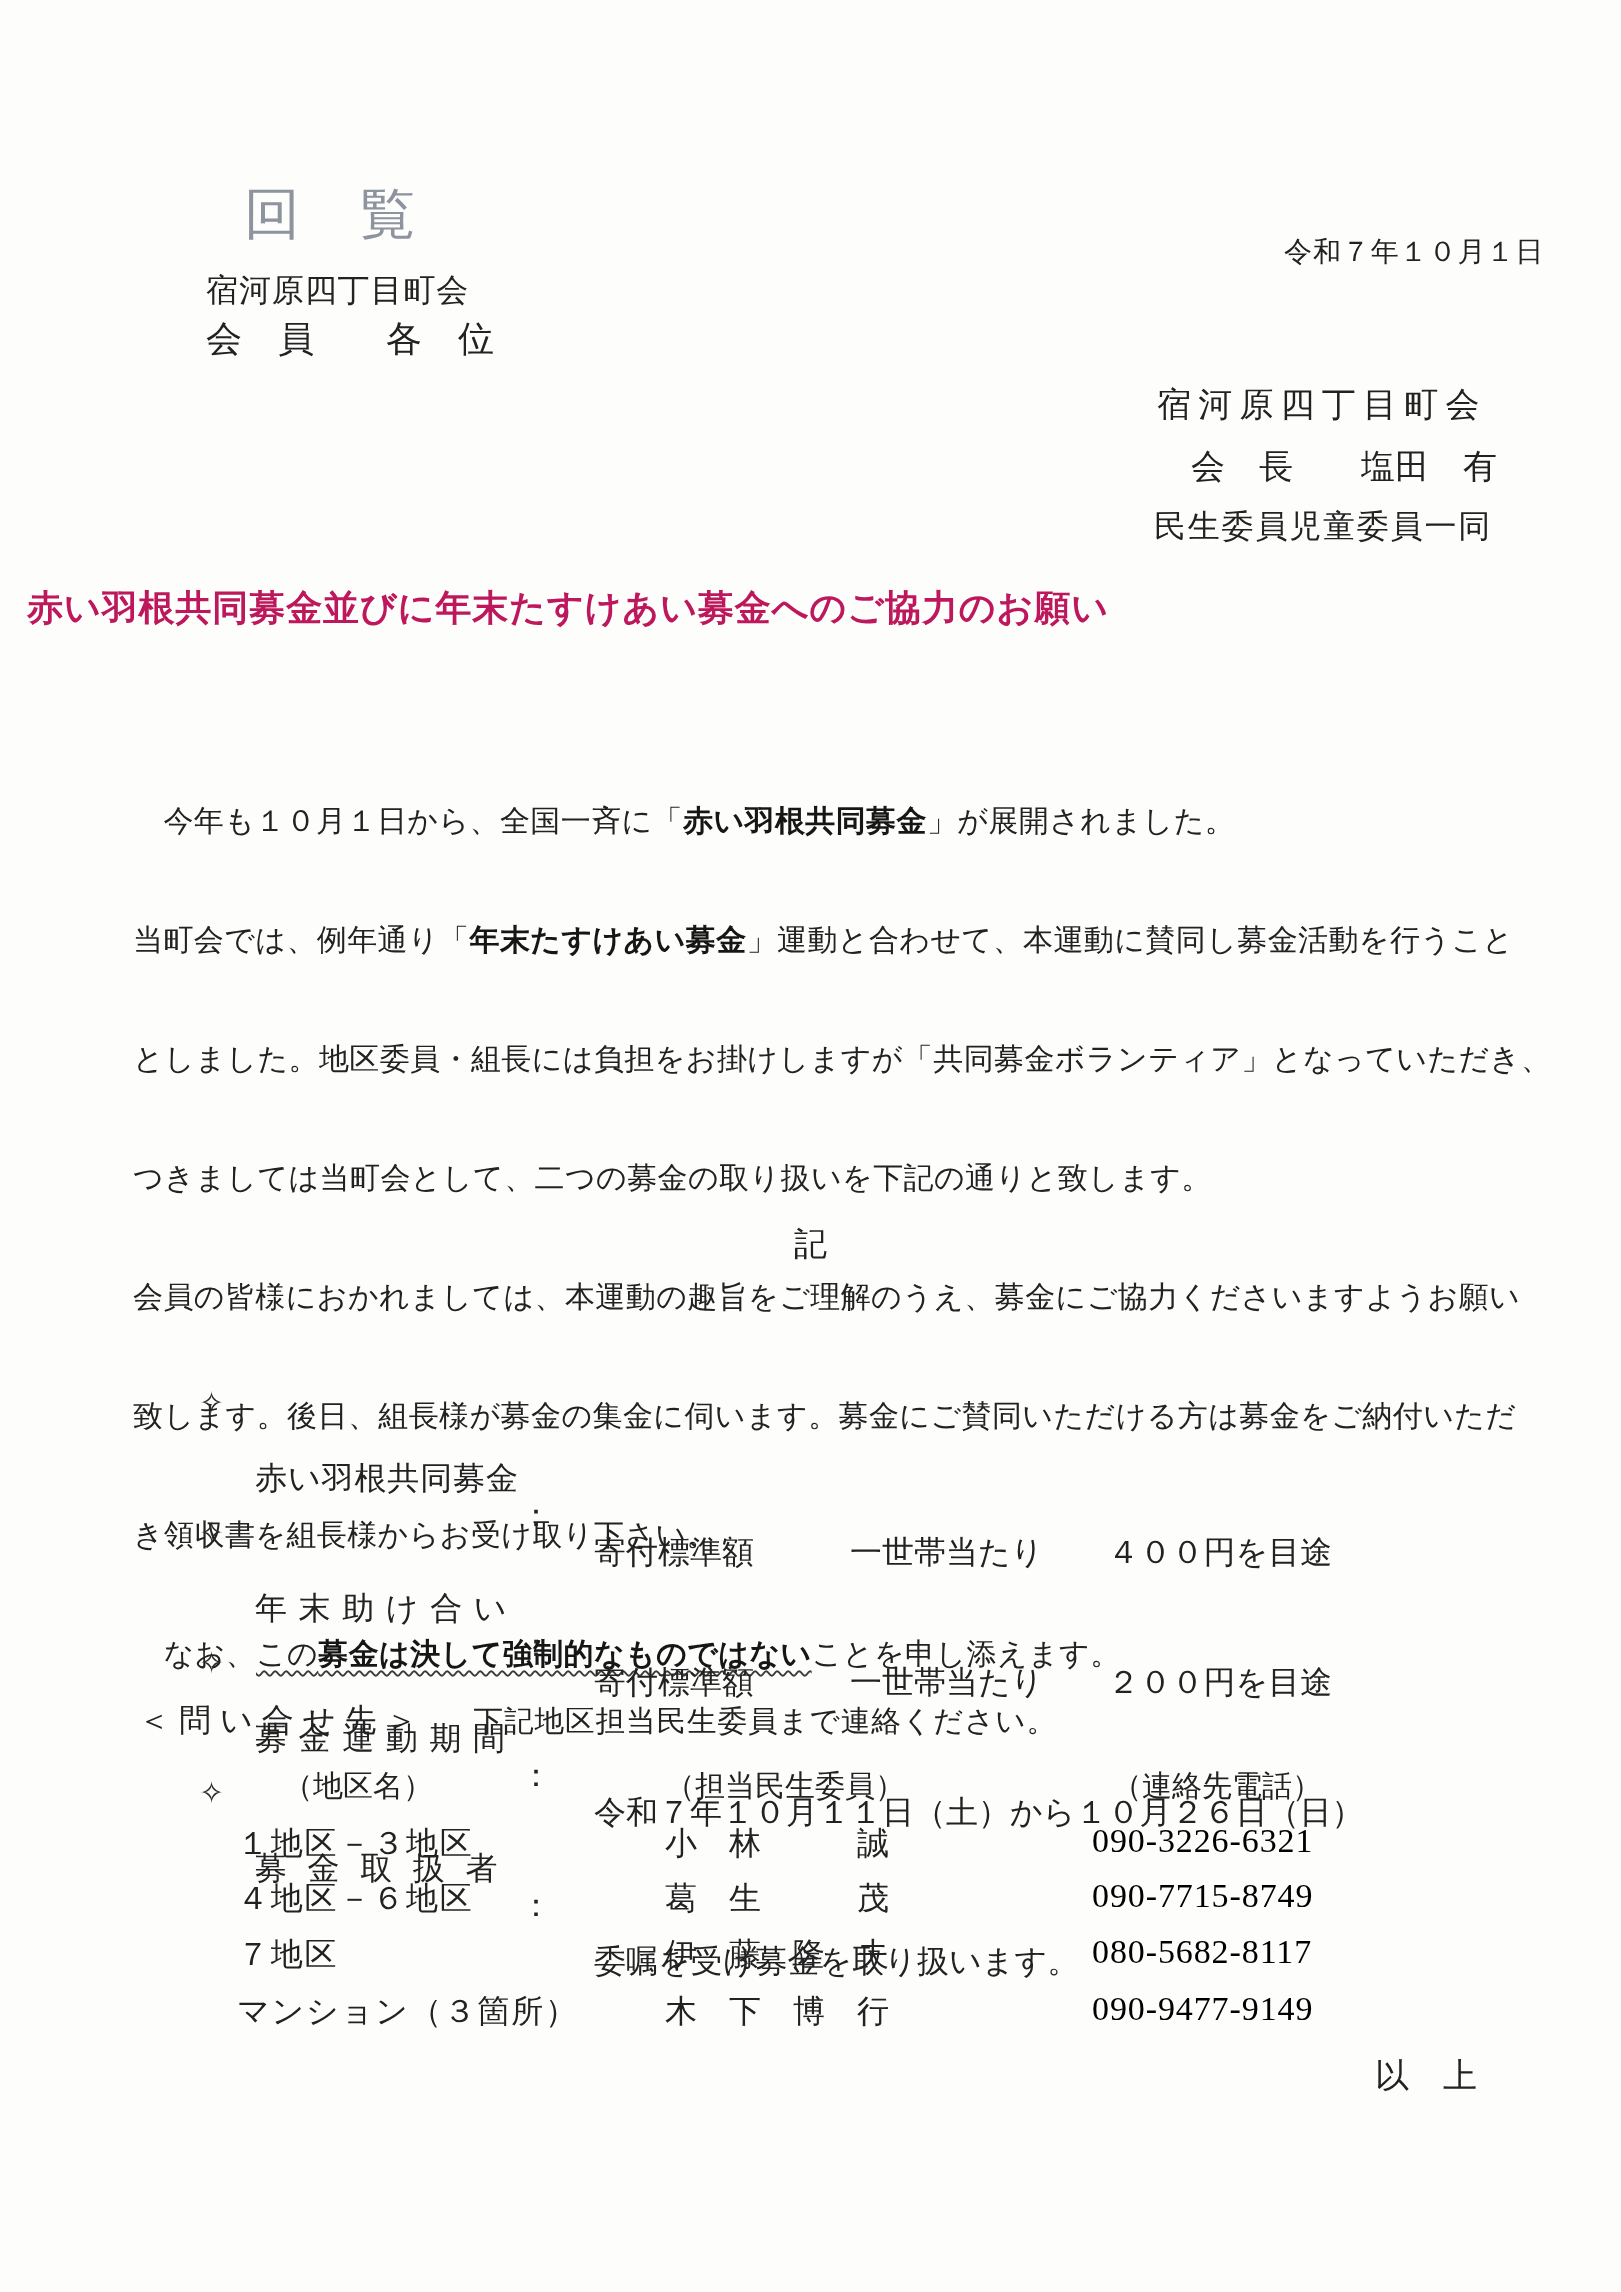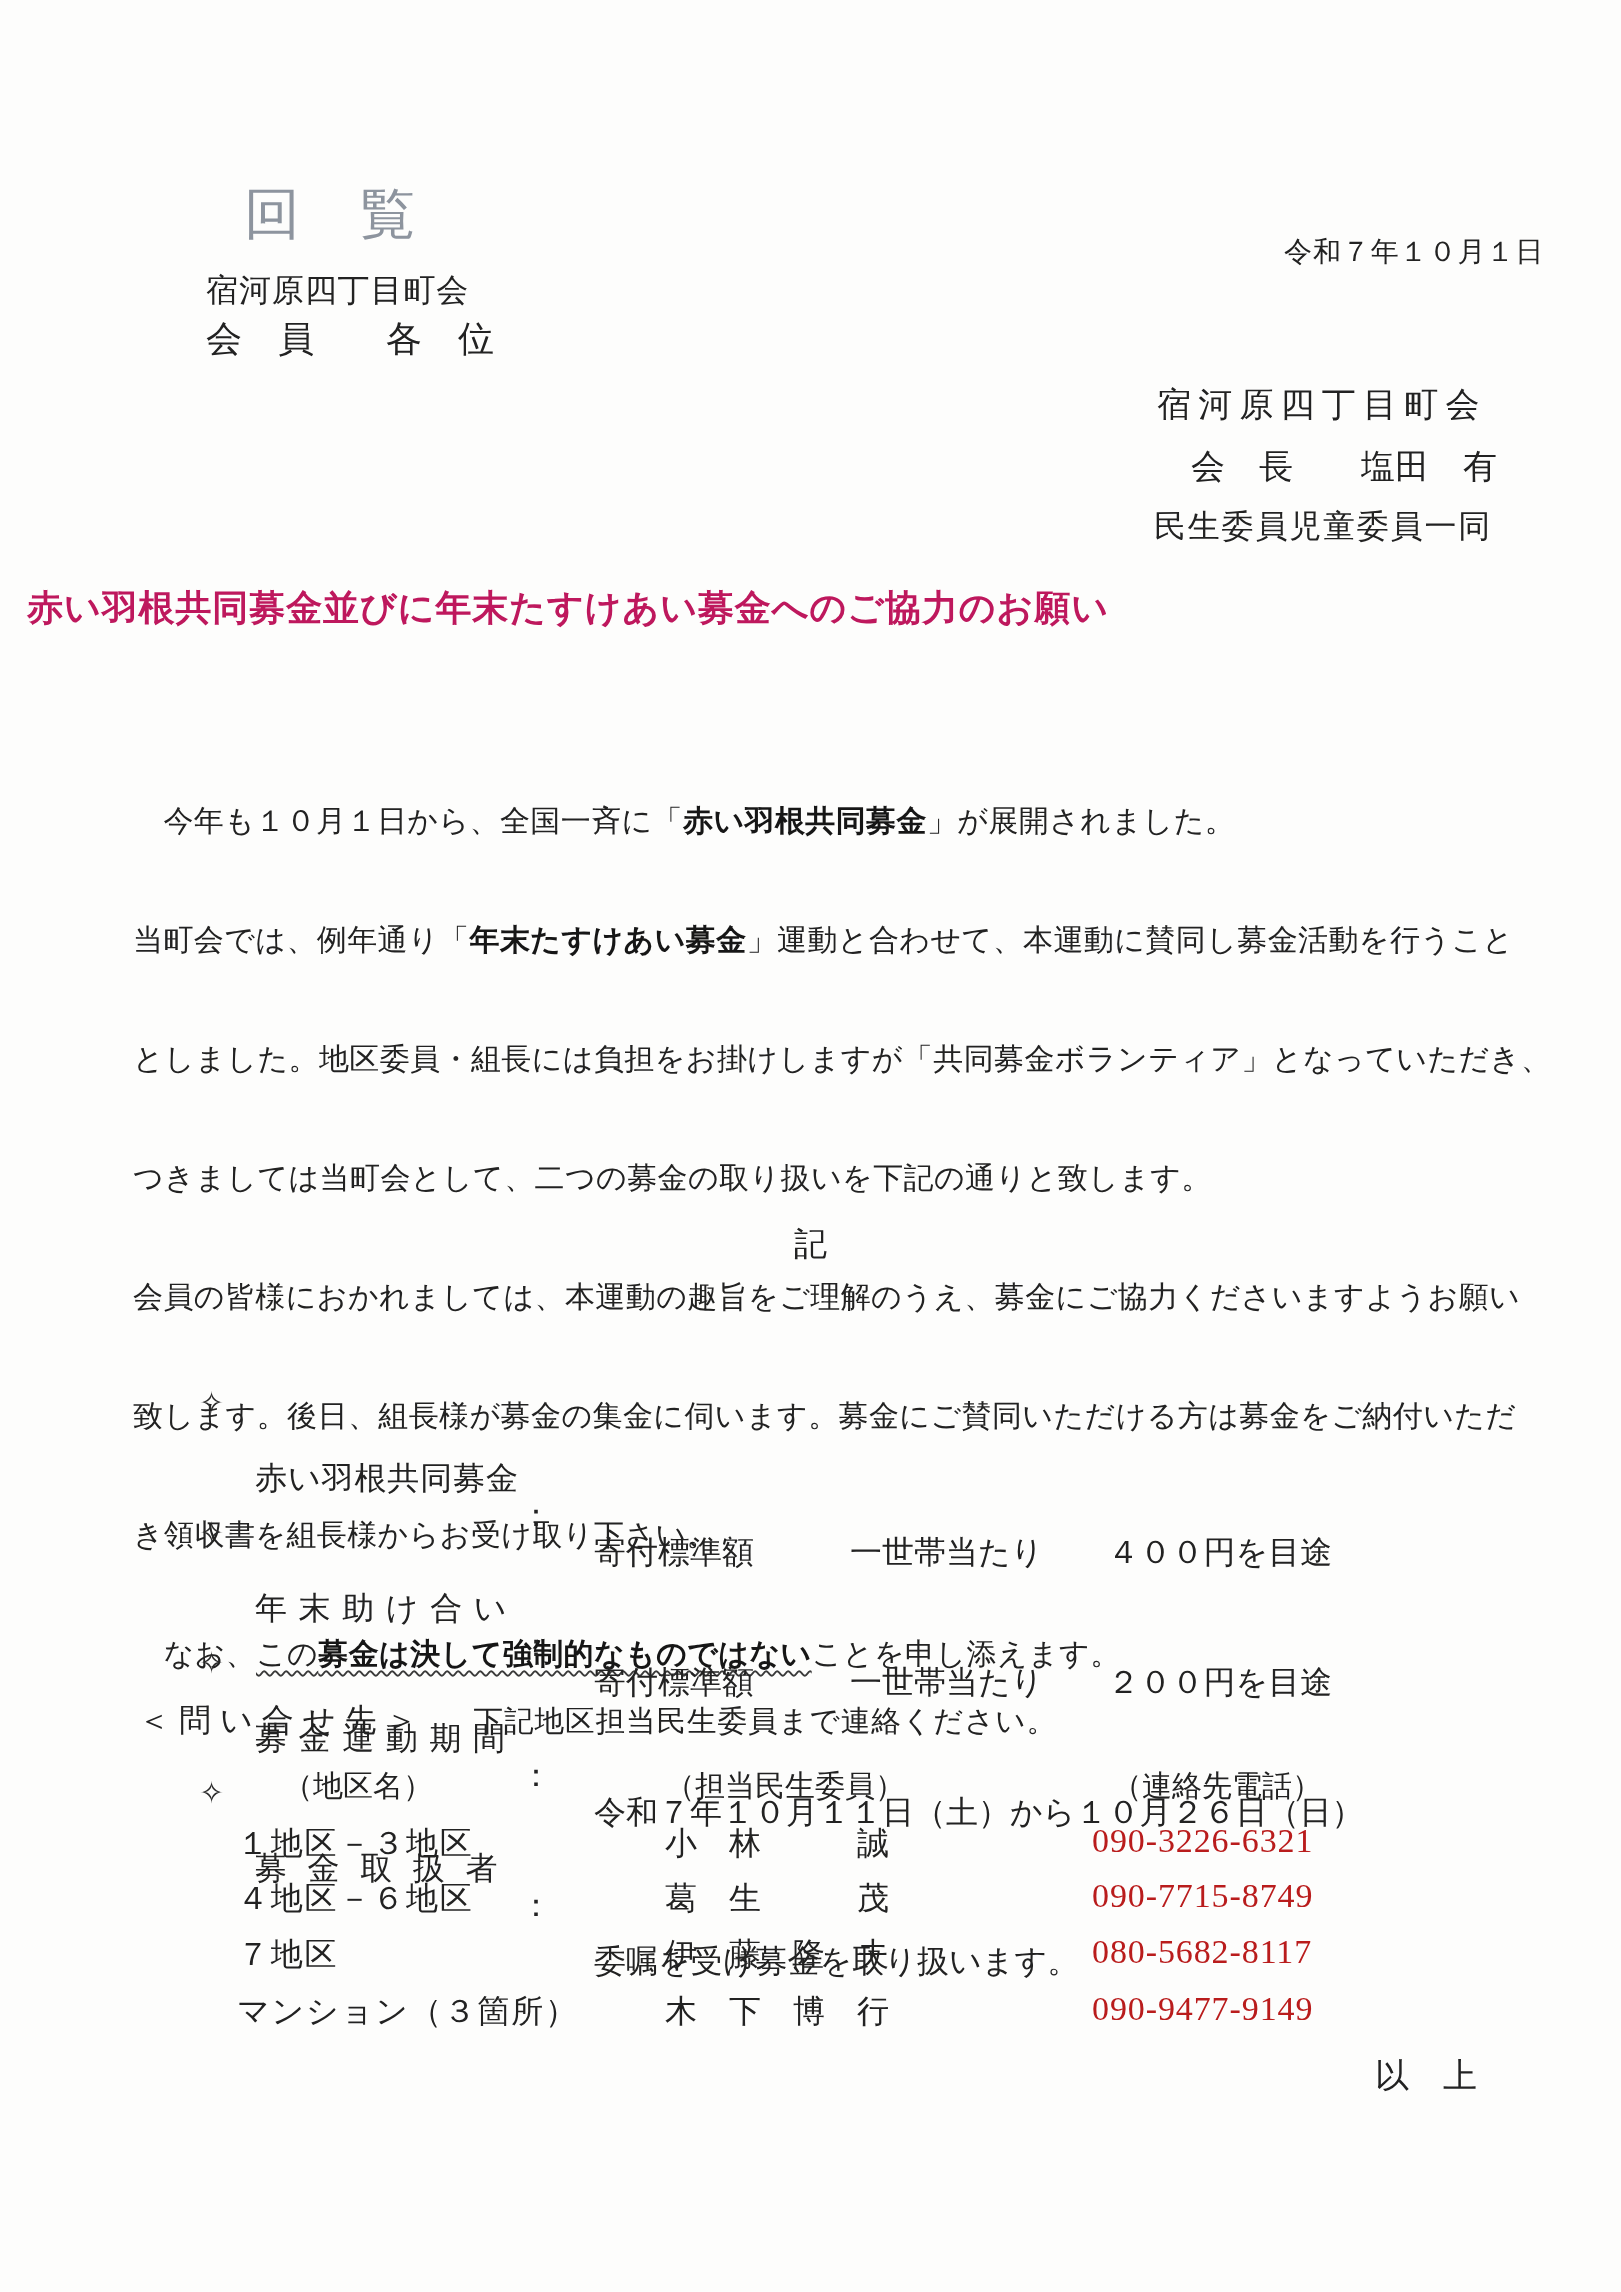--- a/index.html
+++ b/index.html
@@ -49,21 +49,21 @@
   .ch-label{letter-spacing:9px;}
   .ch-text{margin-left:47px;font-size:29.6px;letter-spacing:0.9px;}
   
   .ctable{left:0;top:0;width:1621px;}
   .trow{position:absolute;left:0;width:1621px;height:54px;}
   .th1{position:absolute;left:283px;font-size:30px;}
   .th2{position:absolute;left:665px;font-size:30px;}
   .th3{position:absolute;left:1112px;font-size:30px;}
   .td1{position:absolute;left:237px;font-size:32px;letter-spacing:1.8px;white-space:pre;}
   .td2{position:absolute;left:665px;font-size:32px;white-space:pre;}
-  .td3{position:absolute;left:1092px;font-size:34px;letter-spacing:0.9px;font-family:"Liberation Serif","DejaVu Serif",serif;color:#b91c1c;}
+  .td3{position:absolute;left:1092px;font-size:34px;letter-spacing:0.9px;font-family:"Liberation Serif","DejaVu Serif",serif;color:#000000;}
   
   .closing{left:1375px;top:2053px;font-size:34px;}
 </style>
 </head>
 <body>
 
 <div class="page">
 
   <div class="abs stamp">回　覧</div>
 

